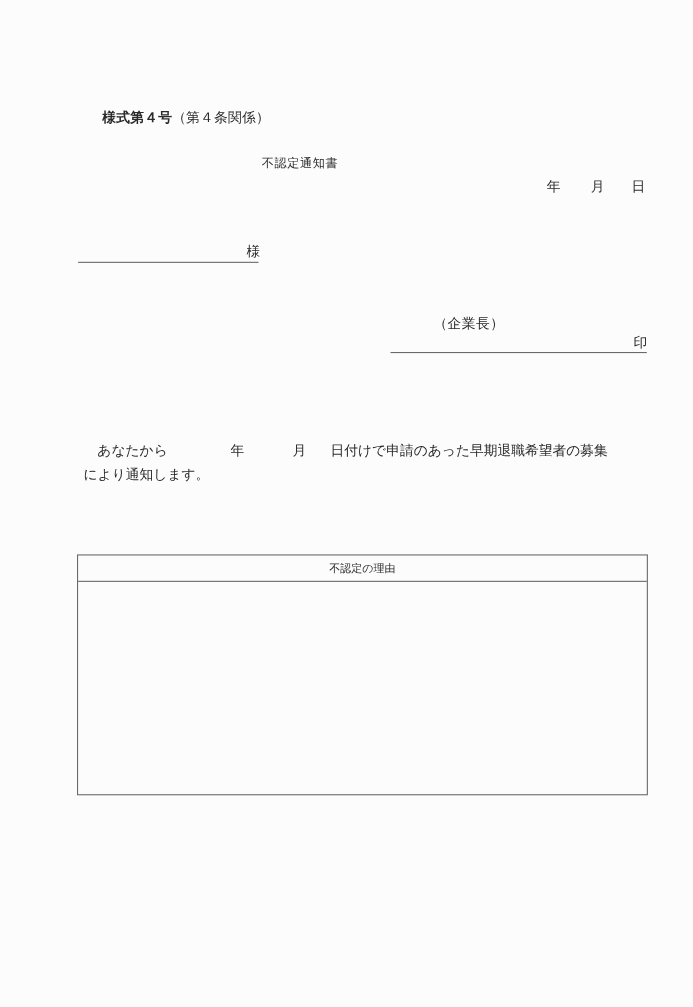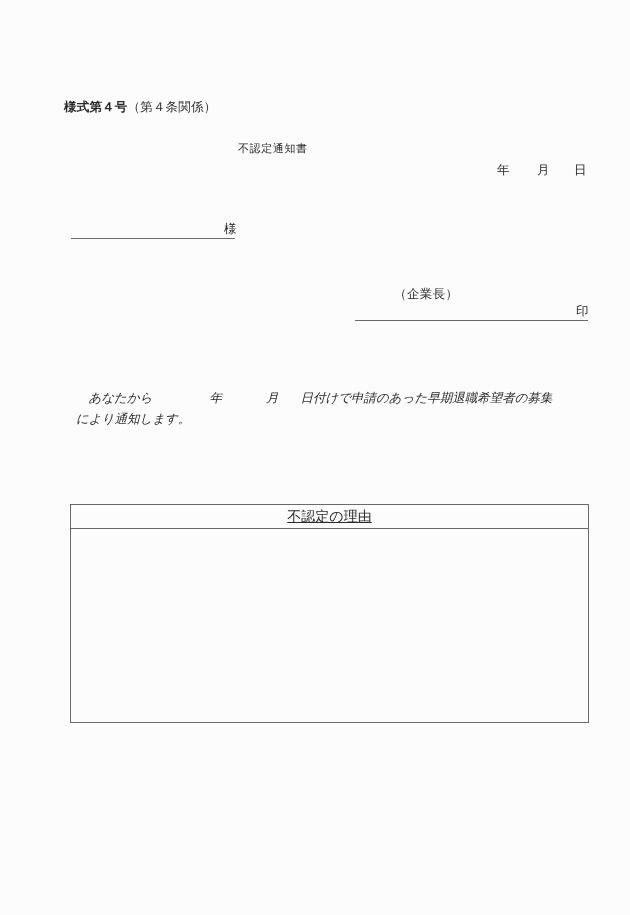--- a/index.html
+++ b/index.html
@@ -10,21 +10,21 @@
       width: 630px;
       height: 915px;
       background: #fcfcfc;
       position: relative;
       overflow: hidden;
       font-family: "DejaVu Serif", "Liberation Serif", serif;
       color: #2a2a2a;
     }
     .abs { position: absolute; white-space: nowrap; }
     .form-no {
-      left: 64px; top: 99px;
+      left: 93px; top: 99px;
       font-size: 12.5px;
       font-weight: bold;
       letter-spacing: 0.2px;
       text-align: center;
     }
     .form-no .paren { font-weight: normal; }
     .doc-title {
       left: 238px; top: 141px;
       font-size: 11px;
       letter-spacing: 0.6px;
@@ -55,47 +55,45 @@
     .seal-line {
       left: 355px; top: 320px;
       width: 233px; height: 0;
       border-top: 1.5px solid #6a6a6a;
     }
     .seal-mark {
       left: 576px; top: 303px;
       font-size: 12.5px;
     }
     .body-text {
-      left: 76px; top: 387px;
+      left: 76px; top: 399px;
       width: 520px;
       font-size: 12.5px;
       line-height: 21px;
       white-space: normal;
-      font-style: italic;
     }
     .body-text .line { display: block; white-space: nowrap; }
     .body-text .gap1 { display: inline-block; width: 57px; }
     .body-text .gap2 { display: inline-block; width: 44px; }
     .body-text .gap3 { display: inline-block; width: 22px; }
     .reason-table {
       left: 70px; top: 504px;
       width: 519px; height: 219px;
       border: 1.5px solid #6a6a6a;
       box-sizing: border-box;
     }
     .reason-header {
       height: 24px;
       border-bottom: 1.5px solid #6a6a6a;
       display: flex;
       align-items: center;
       justify-content: center;
-      font-size: 14px;
+      font-size: 10px;
       box-sizing: border-box;
       padding-top: 1px;
-      text-decoration: underline;
     }
     .reason-body {
       width: 100%;
       height: calc(100% - 24px);
       background: transparent;
     }
   </style>
 </head>
 <body>
 

